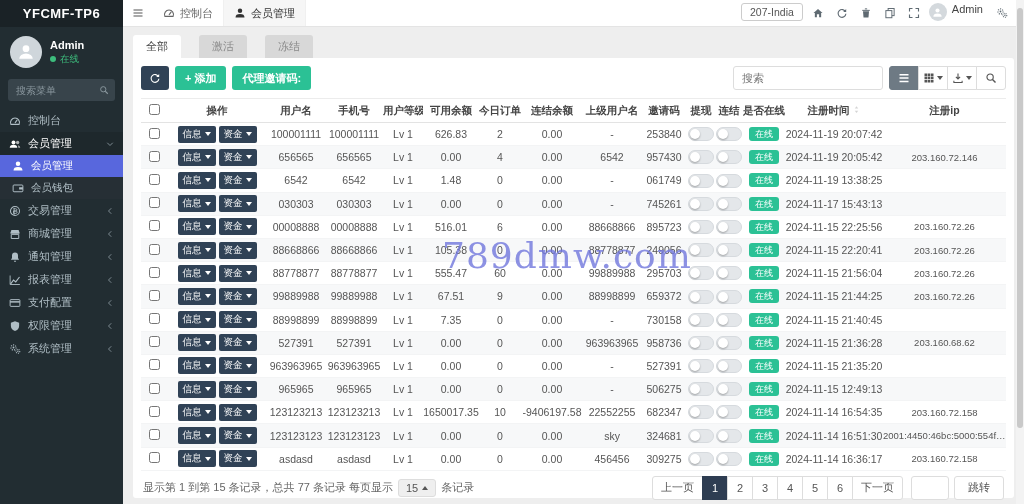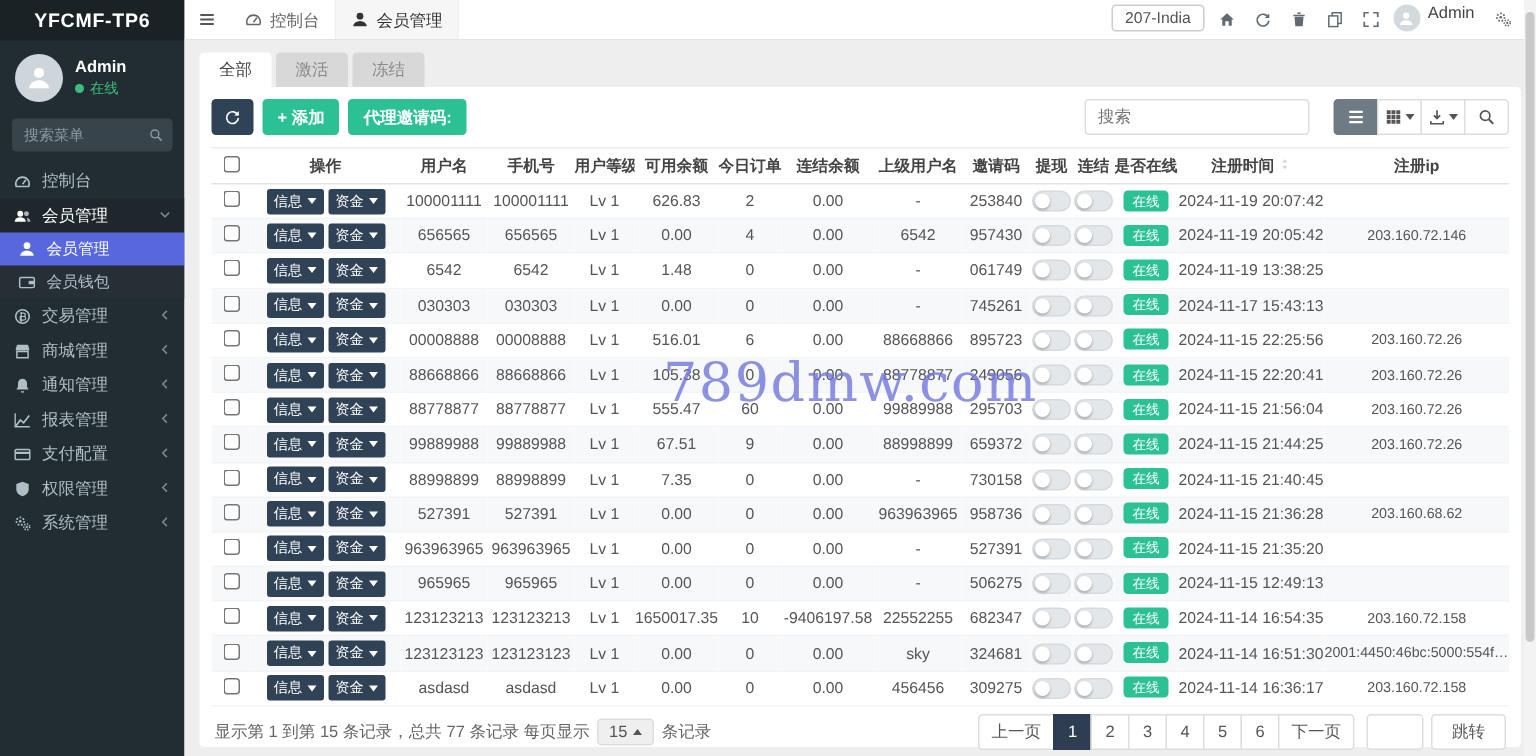--- a/index.html
+++ b/index.html
@@ -37,30 +37,30 @@
   .ntab { height:100%; display:flex; align-items:center; gap:5px; padding:0 10px; font-size:11px; color:#666; border-right:1px solid #f0f0f0; cursor:pointer; }
   .ntab.active { background:#f6f6f6; color:#333; }
   .nav-right { margin-left:auto; display:flex; align-items:flex-start; gap:3px; padding-right:10px; }
   .region { border:1px solid #ccc; border-radius:3px; padding:2px 8px; font-size:10.5px; color:#555; cursor:pointer; }
   .nbtn { width:24px; height:20px; display:flex; align-items:center; justify-content:center; color:#5f6a72; cursor:pointer; }
   .avatar-sm { width:18px; height:18px; border-radius:50%; background:#d4d9dd; color:#fff; display:flex; align-items:center; justify-content:center; }
   .avatar-sm svg { width:11px; height:11px; }
   .nav-user { font-size:11px; color:#444; margin:0 4px 0 2px; }
 
   .content { flex:1; background:#eeeeee; position:relative; overflow:hidden; }
-  .statustabs { display:flex; gap:3px; padding:8px 10px 0; }
+  .statustabs { display:flex; gap:18px; padding:8px 10px 0; }
   .stab { font-size:11px; padding:4px 13px; background:#d8d8d8; color:#8a8a8a; border-radius:3px 3px 0 0; cursor:pointer; }
   .stab.active { background:#fff; color:#444; }
 
   .card { margin:0 10px; background:#fff; border-radius:0 3px 3px 3px; padding:8px 8px 4px; height:calc(100% - 37px); position:relative; display:flex; flex-direction:column; }
   .toolbar { display:flex; align-items:center; margin-bottom:8px; flex:none; }
   .btn { height:24px; border:none; border-radius:3px; font-size:11px; display:inline-flex; align-items:center; gap:4px; padding:0 10px; color:#fff; cursor:pointer; font-family:inherit; }
   .btn-refresh { width:28px; padding:0; justify-content:center; background:#304256; }
   .btn-green { background:#2bc195; margin-left:6px;font-weight:bold; }
-  .tb-right { margin-left:auto; display:flex; align-items:flex-start;gap:10px; }
+  .tb-right { margin-left:auto; display:flex; align-items:flex-start; }
   .tb-search { width:150px; height:24px; border:1px solid #ddd; border-radius:3px; padding:0 8px; font-size:11px; color:#555; outline:none; margin-right:6px; }
   .gbtn { width:30px; height:24px; border:1px solid #ddd; background:#fff; color:#555; display:flex; align-items:center; justify-content:center; gap:2px; margin-left:-1px; cursor:pointer; }
   .gbtn:first-child { border-radius:3px 0 0 3px; margin-left:0; }
   .gbtn:last-child { border-radius:0 3px 3px 0; }
   .gbtn.pressed { background:#6e7a84; color:#fff; border-color:#6e7a84; }
   .caret { width:0; height:0; border-left:3px solid transparent; border-right:3px solid transparent; border-top:4px solid currentColor; display:inline-block; }
   .caret-up { border-top:none; border-bottom:4px solid currentColor; }
 
   table { width:100%; border-collapse:collapse; table-layout:fixed; font-size:10.5px; color:#555; flex:none; }
   th { font-weight:bold; color:#444; height:24px; border-top:1px solid #ececec; border-bottom:1px solid #e3e3e3; text-align:center; white-space:nowrap; overflow:hidden; }

